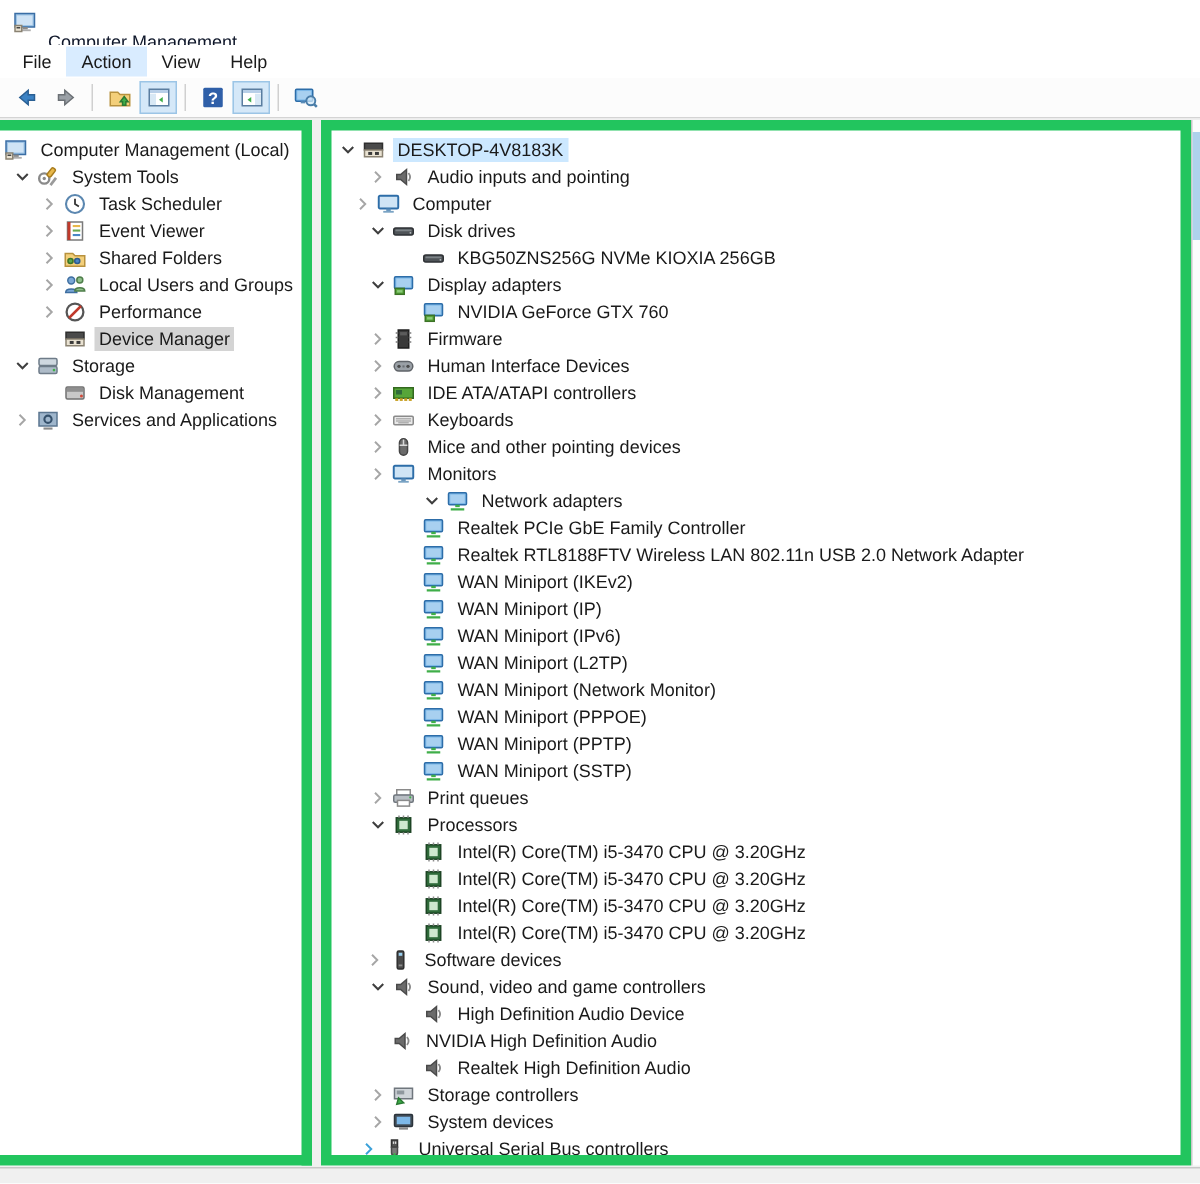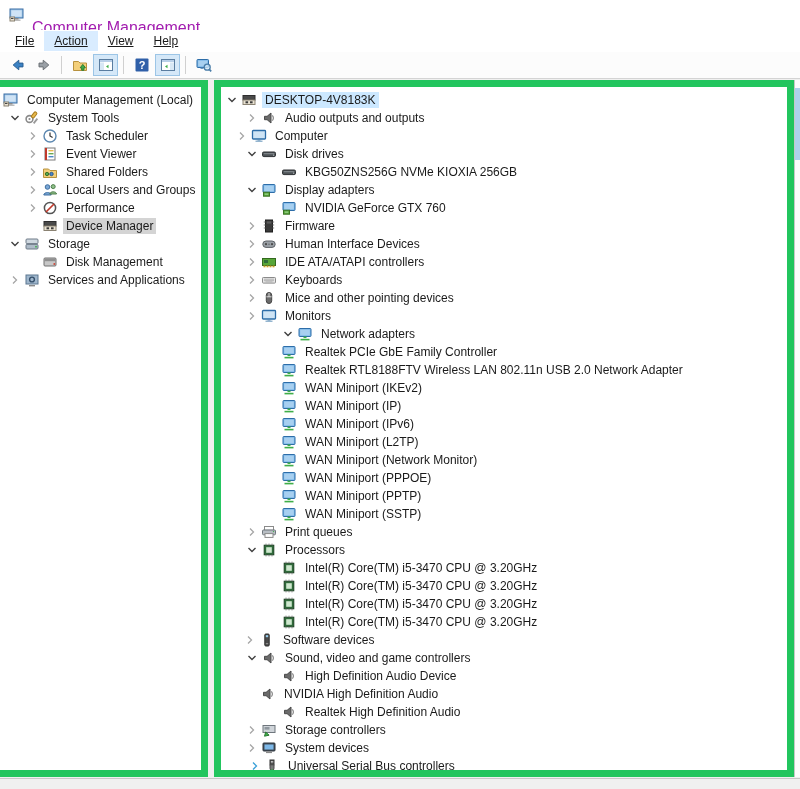--- a/index.html
+++ b/index.html
@@ -5,24 +5,24 @@
   html,body{margin:0;padding:0;}
   body{
     width:800px;height:789px;overflow:hidden;background:#ffffff;
     font-family:"Liberation Sans",sans-serif;font-size:12px;color:#1a1a1a;
     -webkit-font-smoothing:antialiased;
   }
   .app{width:800px;height:789px;display:flex;flex-direction:column;}
   
   .titlebar{height:30px;display:flex;align-items:center;gap:7px;padding-left:9px;background:#fff;flex:none;}
   .app-icon{width:16px;height:16px;flex:none;display:inline-flex;}
-  .title-text{font-size:16px;color:#a21caf;margin-top:26px;}
+  .title-text{font-size:12px;color:#0f172a;margin-top:26px;}
   
   .menubar{height:22px;display:flex;align-items:center;padding-left:5px;background:#fff;flex:none;}
-  .menu-item{padding:3px 10px;cursor:default;text-decoration:underline;}
+  .menu-item{padding:3px 10px;cursor:default;}
   .menu-item.active{background:#d9ecff;}
   
   .toolbar{height:26px;display:flex;align-items:center;padding-left:5px;gap:1px;background:#fcfcfc;border-bottom:1px solid #d4d4d4;flex:none;}
   .tb-btn{width:25px;height:22px;display:flex;align-items:center;justify-content:center;border:1px solid transparent;box-sizing:border-box;}
   .tb-btn.toggled{background:#d5e8f8;border-color:#9cc5e6;}
   .tb-sep{width:1px;height:18px;background:#d0d0d0;margin:0 4px;flex:none;}
   
   .main{position:relative;flex:1;background:#f0f0f0;}
   .panel{position:absolute;top:1px;bottom:1px;background:#fff;border:7px solid #22c55e;box-sizing:border-box;overflow:hidden;padding-top:4px;}
   .panel.left{left:0;width:208px;border-left:none;}
@@ -311,21 +311,21 @@
             <svg width="16" height="16" viewBox="0 0 16 16" xmlns="http://www.w3.org/2000/svg">
               <path d="M6 4.5 L9.5 8 L6 11.5" fill="none" stroke="#a6a6a6" stroke-width="1.3"></path>
             </svg>
           </span>
           <span class="nodeicon">
             <svg width="16" height="16" viewBox="0 0 16 16" xmlns="http://www.w3.org/2000/svg">
               <path d="M3.5 6.3 h2.6 L10 3 v10 L6.1 9.7 H3.5 z" fill="#6b6b6b" stroke="#4a4a4a"></path>
               <path d="M11.3 5.3 q2.2 2.7 0 5.4" stroke="#8a8a8a" fill="none" stroke-width="1.2"></path>
             </svg>
           </span>
-          <span class="lbl">Audio outputs and outputs</span>
+          <span class="lbl">Audio inputs and pointing</span>
         </div>
         <div class="row" style="padding-left: 12px;">
           <span class="chev">
             <svg width="16" height="16" viewBox="0 0 16 16" xmlns="http://www.w3.org/2000/svg">
               <path d="M6 4.5 L9.5 8 L6 11.5" fill="none" stroke="#a6a6a6" stroke-width="1.3"></path>
             </svg>
           </span>
           <span class="nodeicon">
             <svg width="16" height="16" viewBox="0 0 16 16" xmlns="http://www.w3.org/2000/svg">
               <rect x="1.5" y="2.5" width="13" height="8.5" rx="0.8" fill="#cfe4f5" stroke="#2d6da8" stroke-width="1.3"></rect>
@@ -807,21 +807,21 @@
           </span>
           <span class="nodeicon">
             <svg width="16" height="16" viewBox="0 0 16 16" xmlns="http://www.w3.org/2000/svg">
               <rect x="2" y="3" width="12" height="8" rx="0.8" fill="#45515c" stroke="#2b333b"></rect>
               <rect x="3.5" y="4.5" width="9" height="5" fill="#7db8e8"></rect>
               <rect x="5" y="11.5" width="6" height="1.6" fill="#8a8a8a"></rect>
             </svg>
           </span>
           <span class="lbl">System devices</span>
         </div>
-        <div class="row" style="padding-left: 25px;">
+        <div class="row" style="padding-left: 16px;">
           <span class="chev">
             <svg width="16" height="16" viewBox="0 0 16 16" xmlns="http://www.w3.org/2000/svg">
               <path d="M6 4.5 L9.5 8 L6 11.5" fill="none" stroke="#3ba1d9" stroke-width="1.3"></path>
             </svg>
           </span>
           <span class="nodeicon">
             <svg width="16" height="16" viewBox="0 0 16 16" xmlns="http://www.w3.org/2000/svg">
               <rect x="6" y="2" width="4" height="4.8" fill="#555" stroke="#333"></rect>
               <rect x="6.9" y="3" width="0.9" height="1.6" fill="#ddd"></rect>
               <rect x="8.3" y="3" width="0.9" height="1.6" fill="#ddd"></rect>

